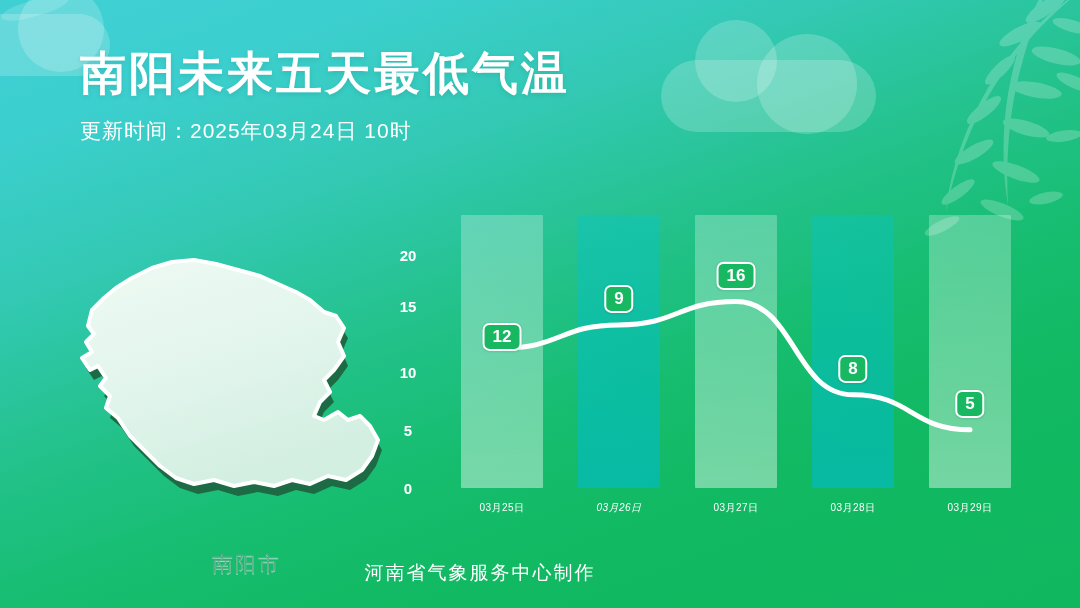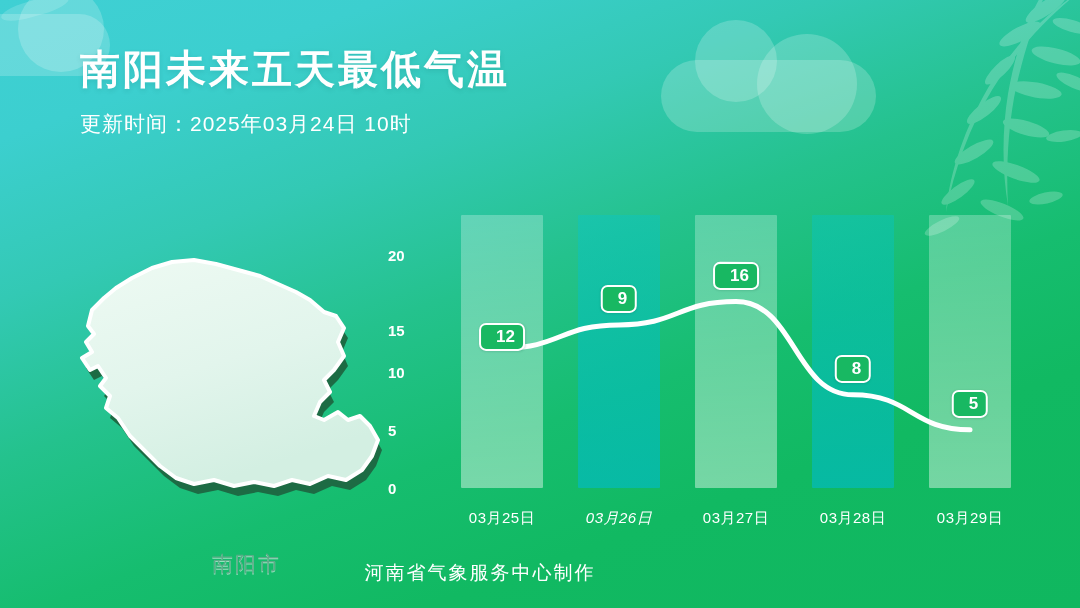--- a/index.html
+++ b/index.html
@@ -49,21 +49,21 @@
     border-radius:50%/60%;
     transform:rotate(-16deg); }
 
   
   #willow { position:absolute; right:-10px; top:-14px; width:240px; height:250px;
             opacity:.42; pointer-events:none; }
 
   
   #header { position:absolute; left:80px; top:46px; }
   #title {
-    font-size:40px; font-weight:bold; color:#ffffff;
+    font-size:46px; font-weight:bold; color:#ffffff;
     letter-spacing:3px; line-height:1.18;
     text-shadow:0 2px 5px rgba(0,80,70,.14);
     white-space:nowrap;
   }
   #subtitle {
     margin-top:17px;
     font-size:21px; color:#ffffff; letter-spacing:1px;
     white-space:nowrap;
   }
 
@@ -81,46 +81,46 @@
 
   .bar {
     position:absolute; bottom:0; width:82px; top:10px;
     border-radius:1px;
   }
   .bar.light { background:linear-gradient(180deg, rgba(255,255,255,.26) 0%, rgba(255,255,255,.42) 100%); }
   .bar.cyan  { background:linear-gradient(180deg, rgba(0,198,214,.34) 0%, rgba(0,186,206,.60) 100%); }
 
   .ytick {
     position:absolute; right:596px; width:40px;
-    text-align:left; color:#ffffff; font-size:15px;
+    text-align:center; color:#ffffff; font-size:15px;
     font-weight:bold; transform:translateY(-50%);
     white-space:nowrap;
   }
 
   #line-svg { position:absolute; left:0; top:0; width:600px; height:300px; }
 
   .vbadge {
     position:absolute;
     transform:translate(-50%,-50%);
     background:#18b862;
     border:2px solid #ffffff;
     border-radius:7px;
     color:#ffffff;
     font-size:17px; font-weight:bold;
-    padding:1px 8px 2px 15px;
+    padding:1px 8px 2px 8px;
     line-height:1.25;
     white-space:nowrap;
     box-shadow:0 1px 2px rgba(0,60,40,.12);
   }
 
   .xlabel {
-    position:absolute; top:304px;
+    position:absolute; top:296px;
     width:120px; text-align:center;
     transform:translateX(-50%);
-    color:#ffffff; font-size:15px;
+    color:#ffffff; font-size:10px;
     letter-spacing:.5px; white-space:nowrap;
   }
 
   
   #footer {
     position:absolute; left:0; bottom:22px; width:960px;
     text-align:center; color:#ffffff;
     font-size:19px; letter-spacing:2px;
   }
 </style>
@@ -210,21 +210,21 @@
         <div class="bar light" style="left: 37px; height: 273px;"></div>
         <div class="bar cyan" style="left: 154px; height: 273px;"></div>
         <div class="bar light" style="left: 271px; height: 273px;"></div>
         <div class="bar cyan" style="left: 388px; height: 273px;"></div>
         <div class="bar light" style="left: 505px; height: 273px;"></div>
       </div>
     <div id="yticks">
         <div class="ytick" style="top: 283px;">0</div>
         <div class="ytick" style="top: 224.75px;">5</div>
         <div class="ytick" style="top: 166.5px;">10</div>
-        <div class="ytick" style="top: 125px;">15</div>
+        <div class="ytick" style="top: 101px;">15</div>
         <div class="ytick" style="top: 50px;">20</div>
       </div>
     <svg id="line-svg" viewBox="0 0 600 300" preserveAspectRatio="none">
       <path id="tline" fill="none" stroke="#ffffff" stroke-width="5" stroke-linecap="round" stroke-linejoin="round" d="M 78 143.20000000000002 C 136.5 143.20000000000002, 136.5 119.9, 195 119.9 C 253.5 119.9, 253.5 96.6, 312 96.6 C 370.5 96.6, 370.5 189.8, 429 189.8 C 487.5 189.8, 487.5 224.75, 546 224.75"></path>
     </svg>
     <div id="badges">
         <div class="vbadge" style="left: 78px; top: 117.2px; margin-top: 15px;">12</div>
         <div class="vbadge" style="left: 195px; top: 93.9px;">9</div>
         <div class="vbadge" style="left: 312px; top: 70.6px;">16</div>
         <div class="vbadge" style="left: 429px; top: 163.8px;">8</div>

